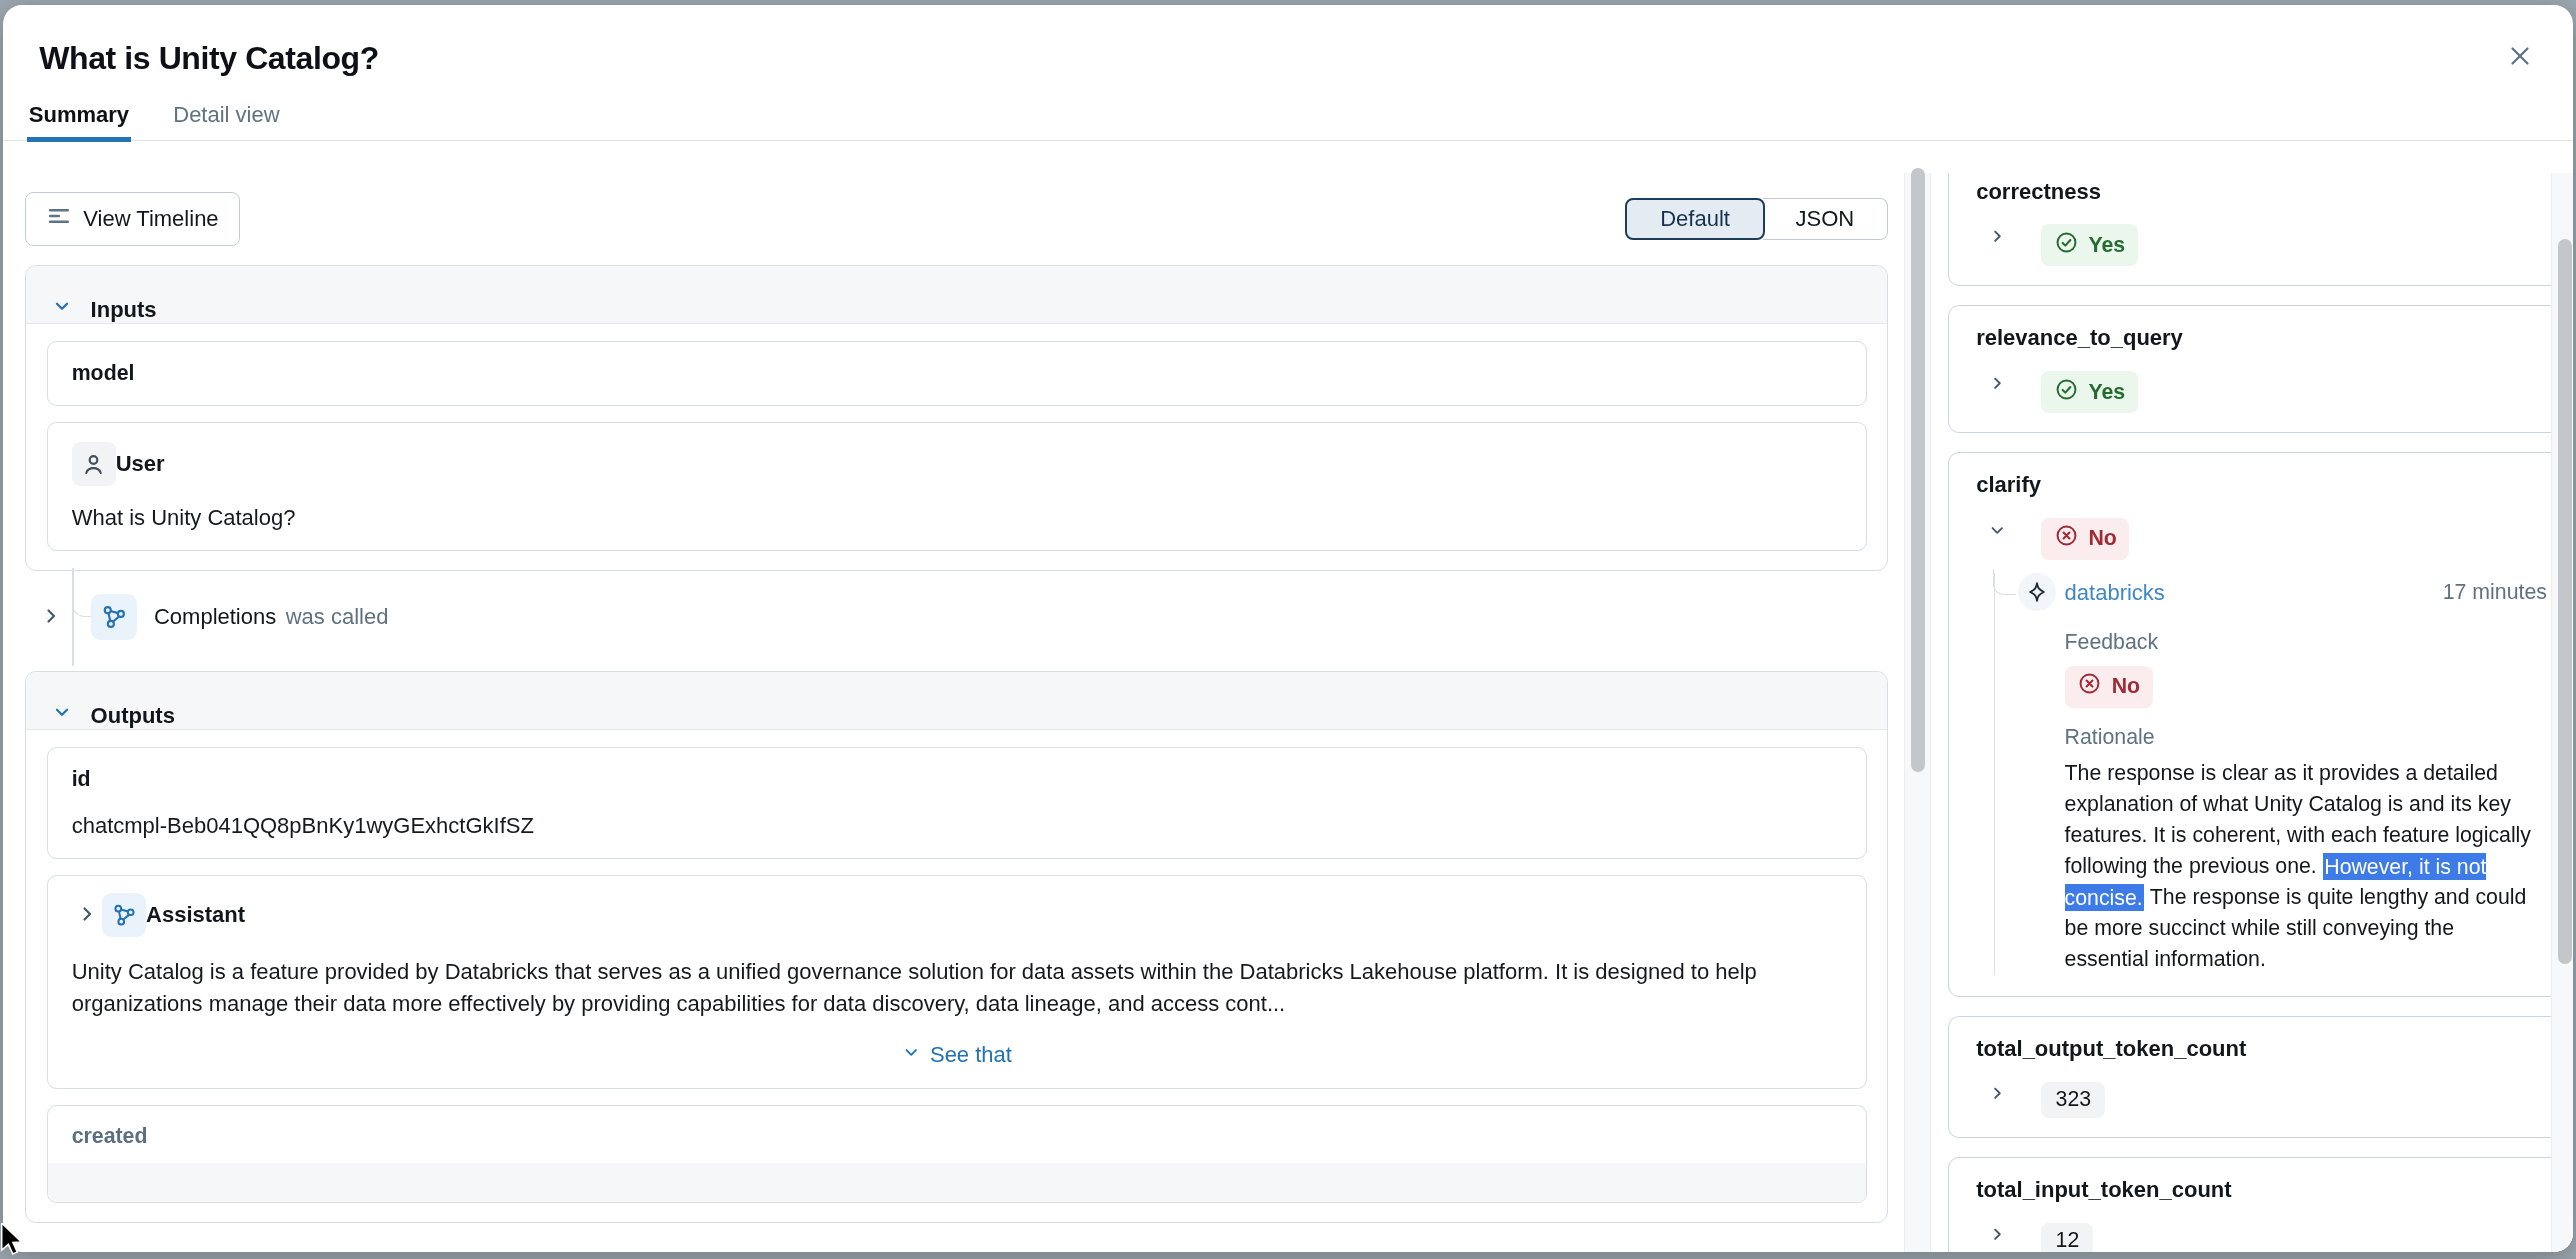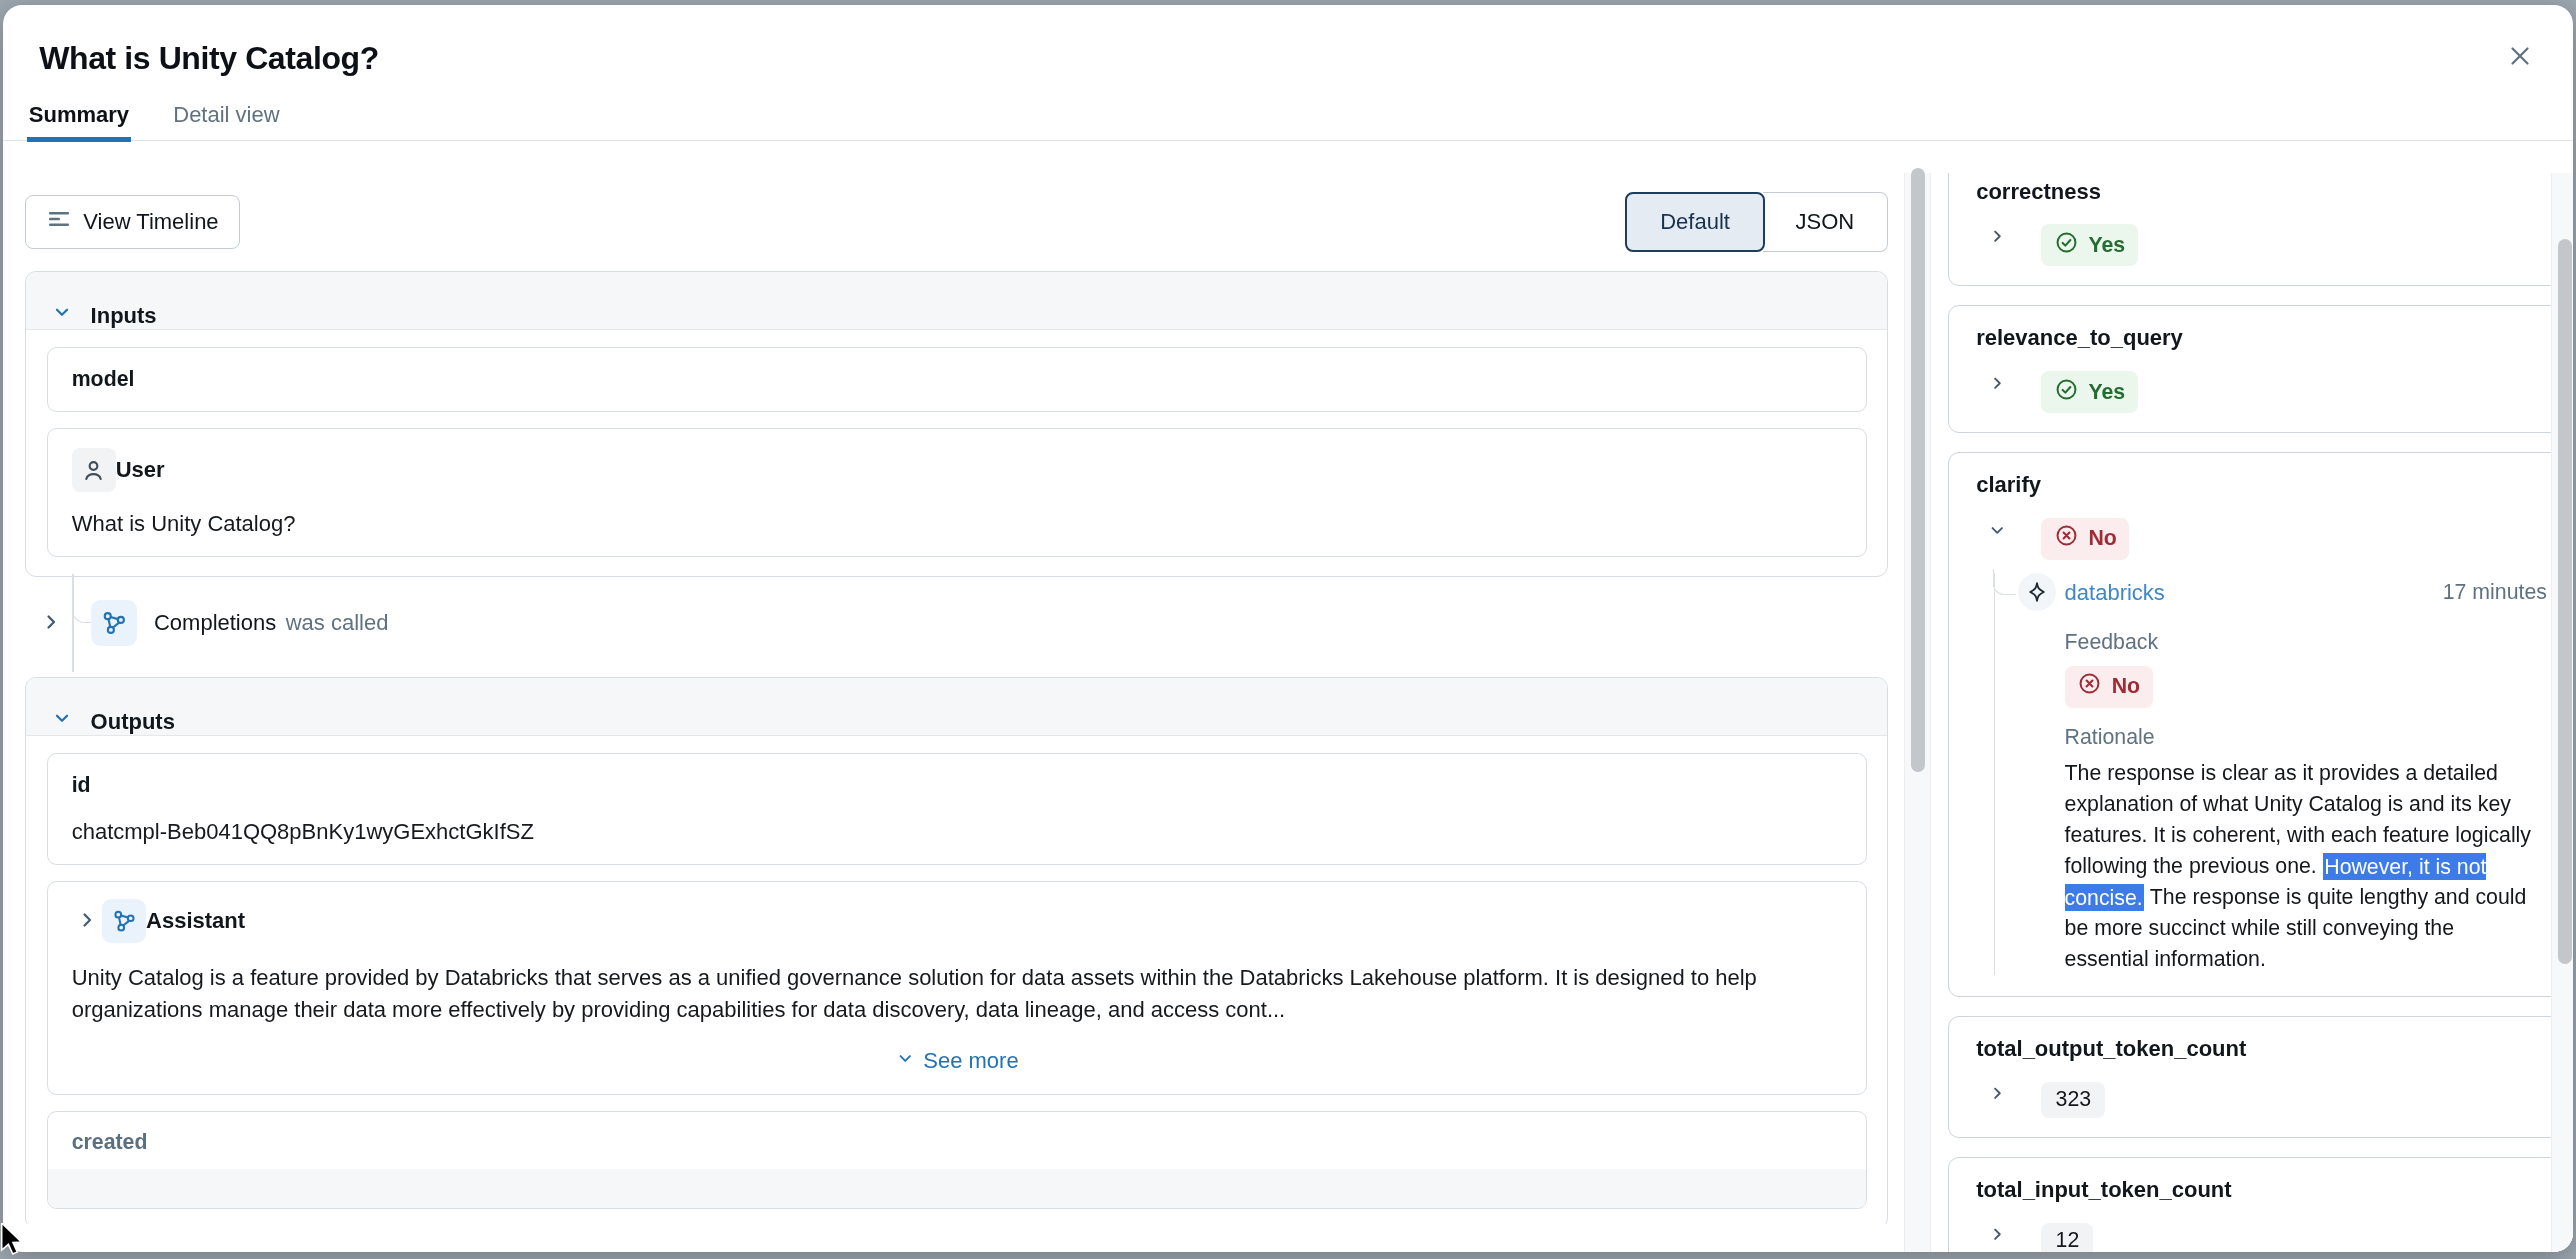--- a/index.html
+++ b/index.html
@@ -25,21 +25,21 @@
   .tab.active { color:#0D1117; font-weight:700; }
   .tab.active::after { content:""; position:absolute; left:0; right:0; bottom:-1.6px; height:4.7px; background:#2272B4; }
   
   .content { position:absolute; top:168px; left:0; right:0; bottom:0; }
   .main { position:absolute; left:22px; width:1863px; top:0; bottom:28.4px; overflow:hidden; }
   .toolbar { display:flex; justify-content:space-between; align-items:center; margin-top:19px; }
   .btn-outline { display:inline-flex; align-items:center; gap:12.6px; height:54px; padding:0 20.5px;
     border:1.6px solid #C3CCD4; border-radius:8px; background:#fff; font-size:22px; color:#11171C;
     font-family:inherit; cursor:pointer; }
   .segmented { display:flex; }
-  .seg { height:60px; padding:0 33px; font-size:22px; font-family:inherit; background:#fff;
+  .seg { height:42px; padding:0 33px; font-size:22px; font-family:inherit; background:#fff;
     border:1.6px solid #C3CCD4; cursor:pointer; color:#11171C; }
   .seg:first-child { border-radius:8px 0 0 8px; }
   .seg:last-child { border-radius:0 8px 8px 0; border-left:none; }
   .seg.active { background:#E4EBF2; border:2.4px solid #1E3C5C; border-radius:8px; color:#16324F;
     position:relative; z-index:1; margin-right:-2.4px; }
   
   .section { border:1.6px solid #D7DDE3; border-radius:11px; margin-top:19px; overflow:hidden; background:#fff; }
   .section-header { display:flex; align-items:flex-end; gap:17.4px; height:58px; background:#F6F7F9;
     border-bottom:1.6px solid #E4E8EC; padding:0 25px; font-size:22px; font-weight:700; cursor:pointer; }
   .section-body { padding:17.4px 20.5px 19px; }
@@ -237,21 +237,21 @@
               </span>
               <span class="role-name">Assistant</span>
             </div>
             <div class="assistant-text">Unity Catalog is a feature provided by Databricks that serves as a unified governance solution for data assets within the Databricks Lakehouse platform. It is designed to help organizations manage their data more effectively by providing capabilities for data discovery, data lineage, and access cont...</div>
             <button class="see-more">
               <span>
                 <svg width="20.5" height="20.5" viewBox="0 0 24 24" fill="none">
                     <path d="M6.5 9.5 L12 15 L17.5 9.5" stroke="#2272B4" stroke-width="2.2" stroke-linecap="round" stroke-linejoin="round"></path>
                   </svg>
               </span>
-              <span>See more</span>
+              <span>See that</span>
             </button>
           </div>
 
           <div class="card">
             <div class="created-label field-label muted">created</div>
             <div class="code-row">
               
               
               
             </div>

